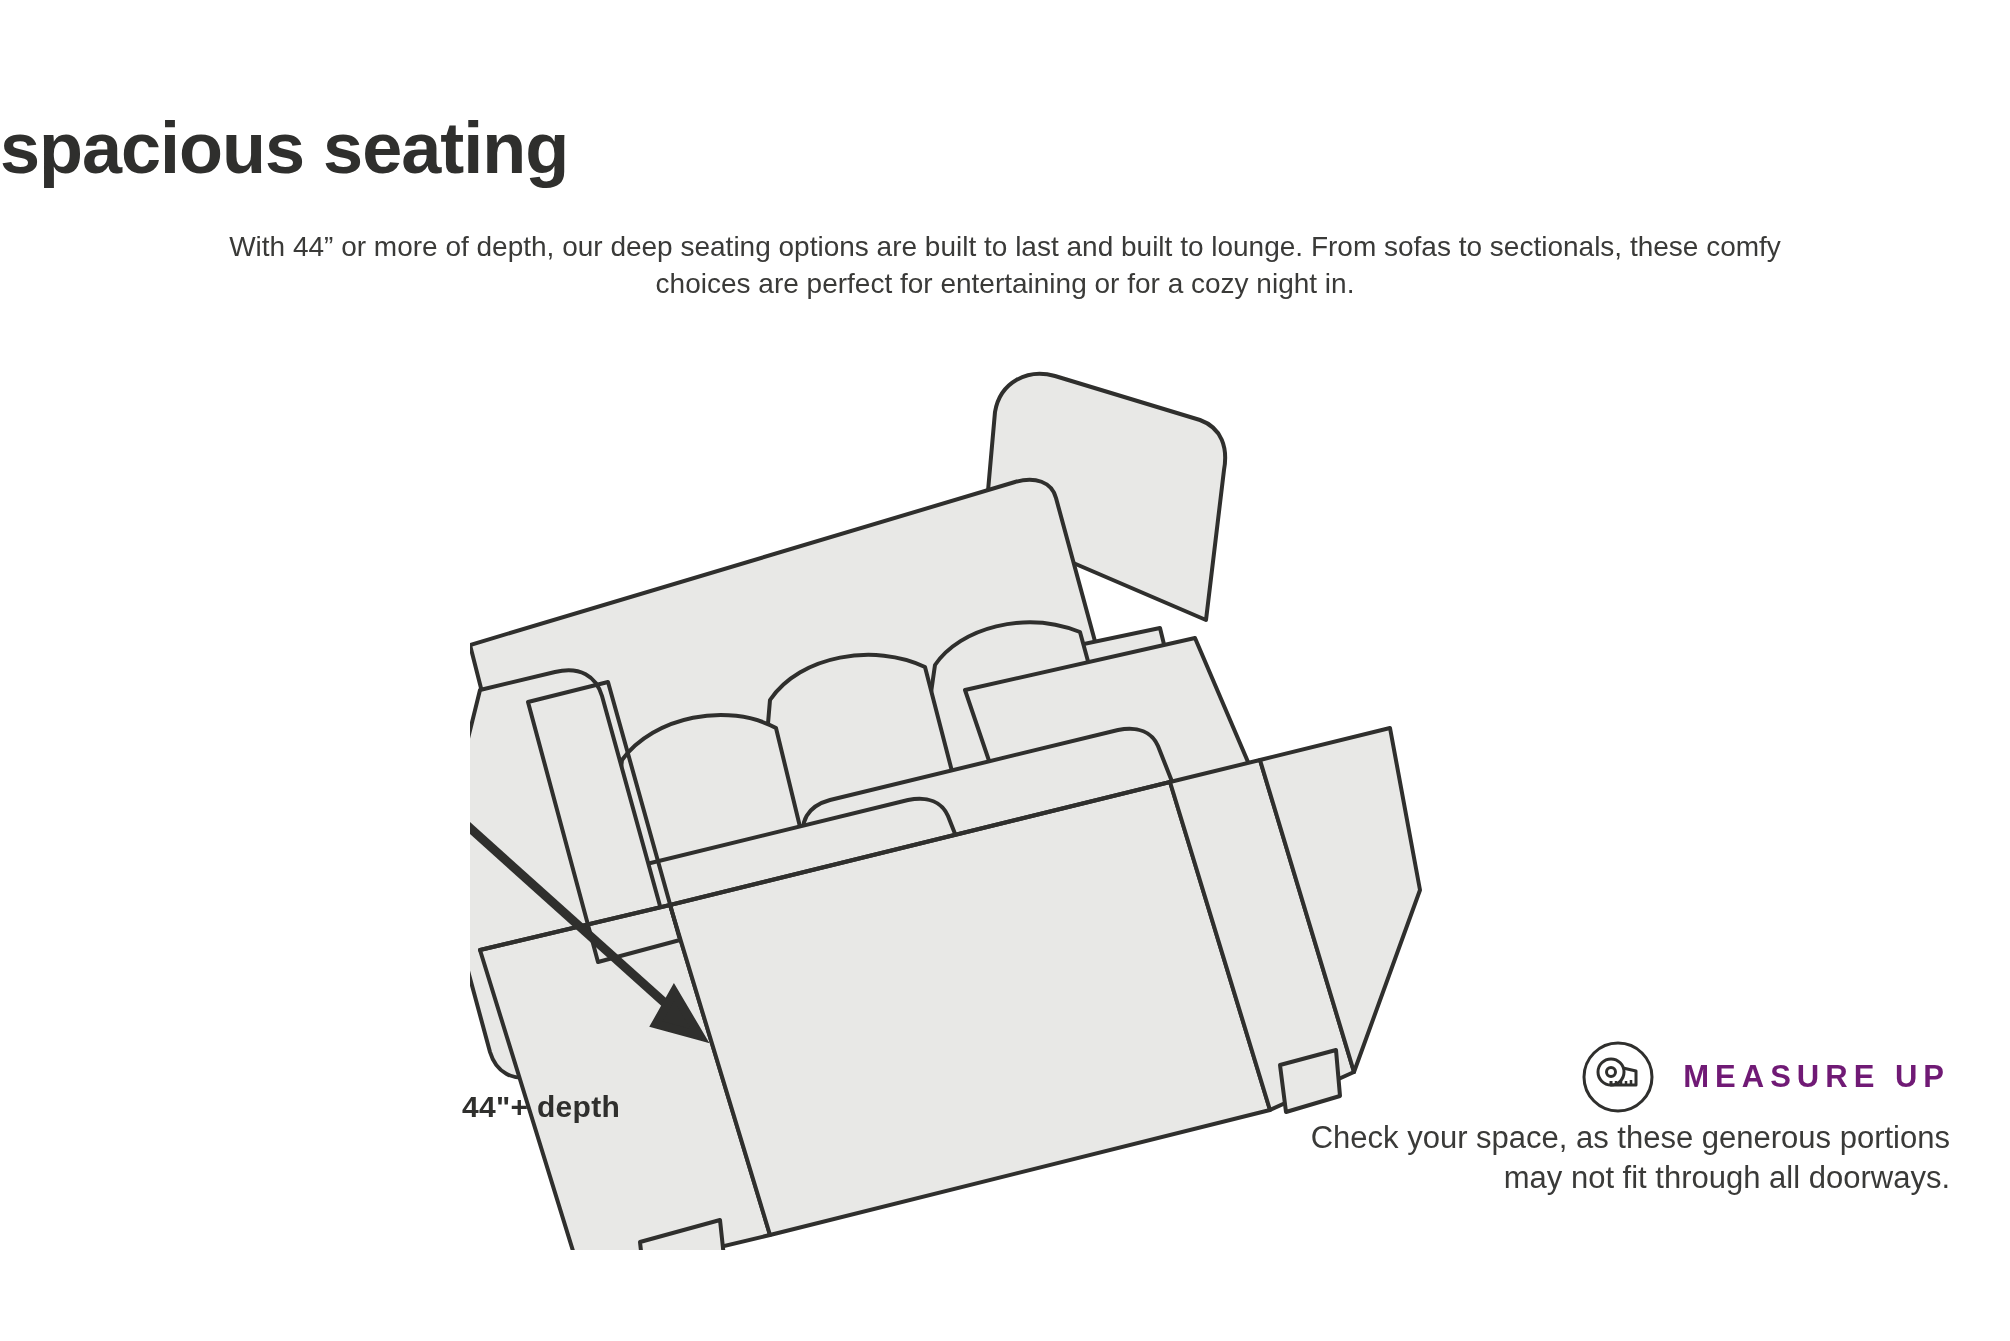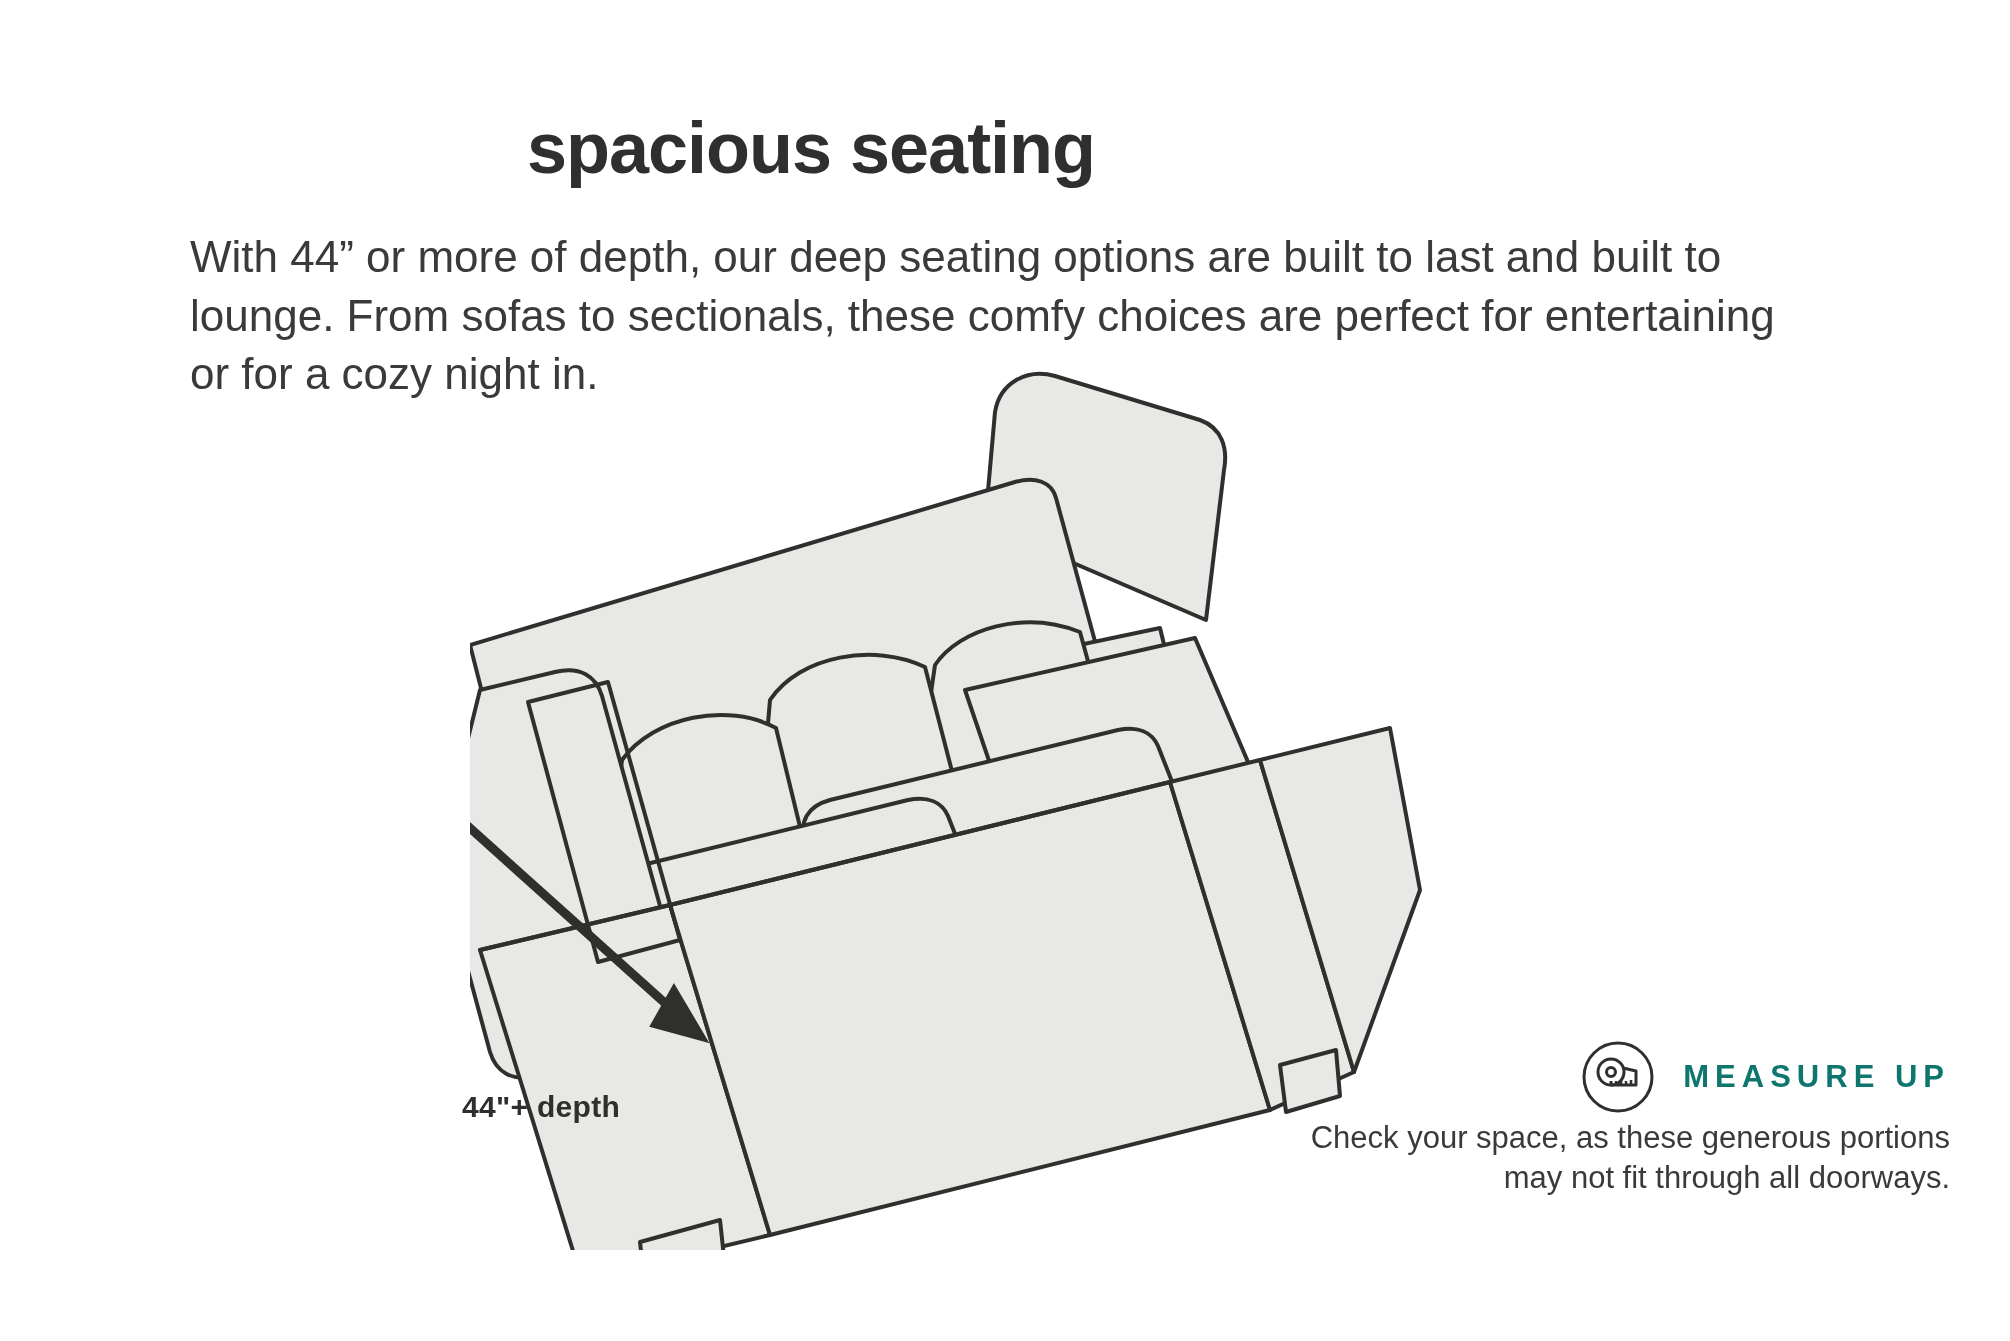--- a/index.html
+++ b/index.html
@@ -21,33 +21,34 @@
     height: 1341px;
     background: #ffffff;
   }
 
   
   .headline {
     position: absolute;
     top: 112px;
     left: 0;
     width: 1622px;
-    text-align: center;
+    text-align: left;
     font-size: 72px;
     font-weight: bold;
     letter-spacing: -1px;
     color: #2f2f2d;
     line-height: 1.0;
   }
   .subhead {
     position: absolute;
     top: 228px;
     left: 190px;
     width: 1630px;
-    font-size: 44px;
+    text-align: center;
+    font-size: 28px;
     line-height: 1.33;
     color: #3a3a38;
   }
 
   
   .illustration {
     position: absolute;
     top: 330px;
     left: 470px;
     width: 1110px;
@@ -85,21 +86,21 @@
   }
   .measure-icon {
     width: 74px;
     height: 74px;
     flex: 0 0 auto;
   }
   .measure-title {
     font-size: 31px;
     font-weight: bold;
     letter-spacing: 6px;
-    color: #0f766e;
+    color: #701a75;
   }
   .measure-body {
     margin-top: 4px;
     text-align: right;
     font-size: 31px;
     line-height: 1.28;
     color: #3a3a38;
   }
 </style>
 </head>

